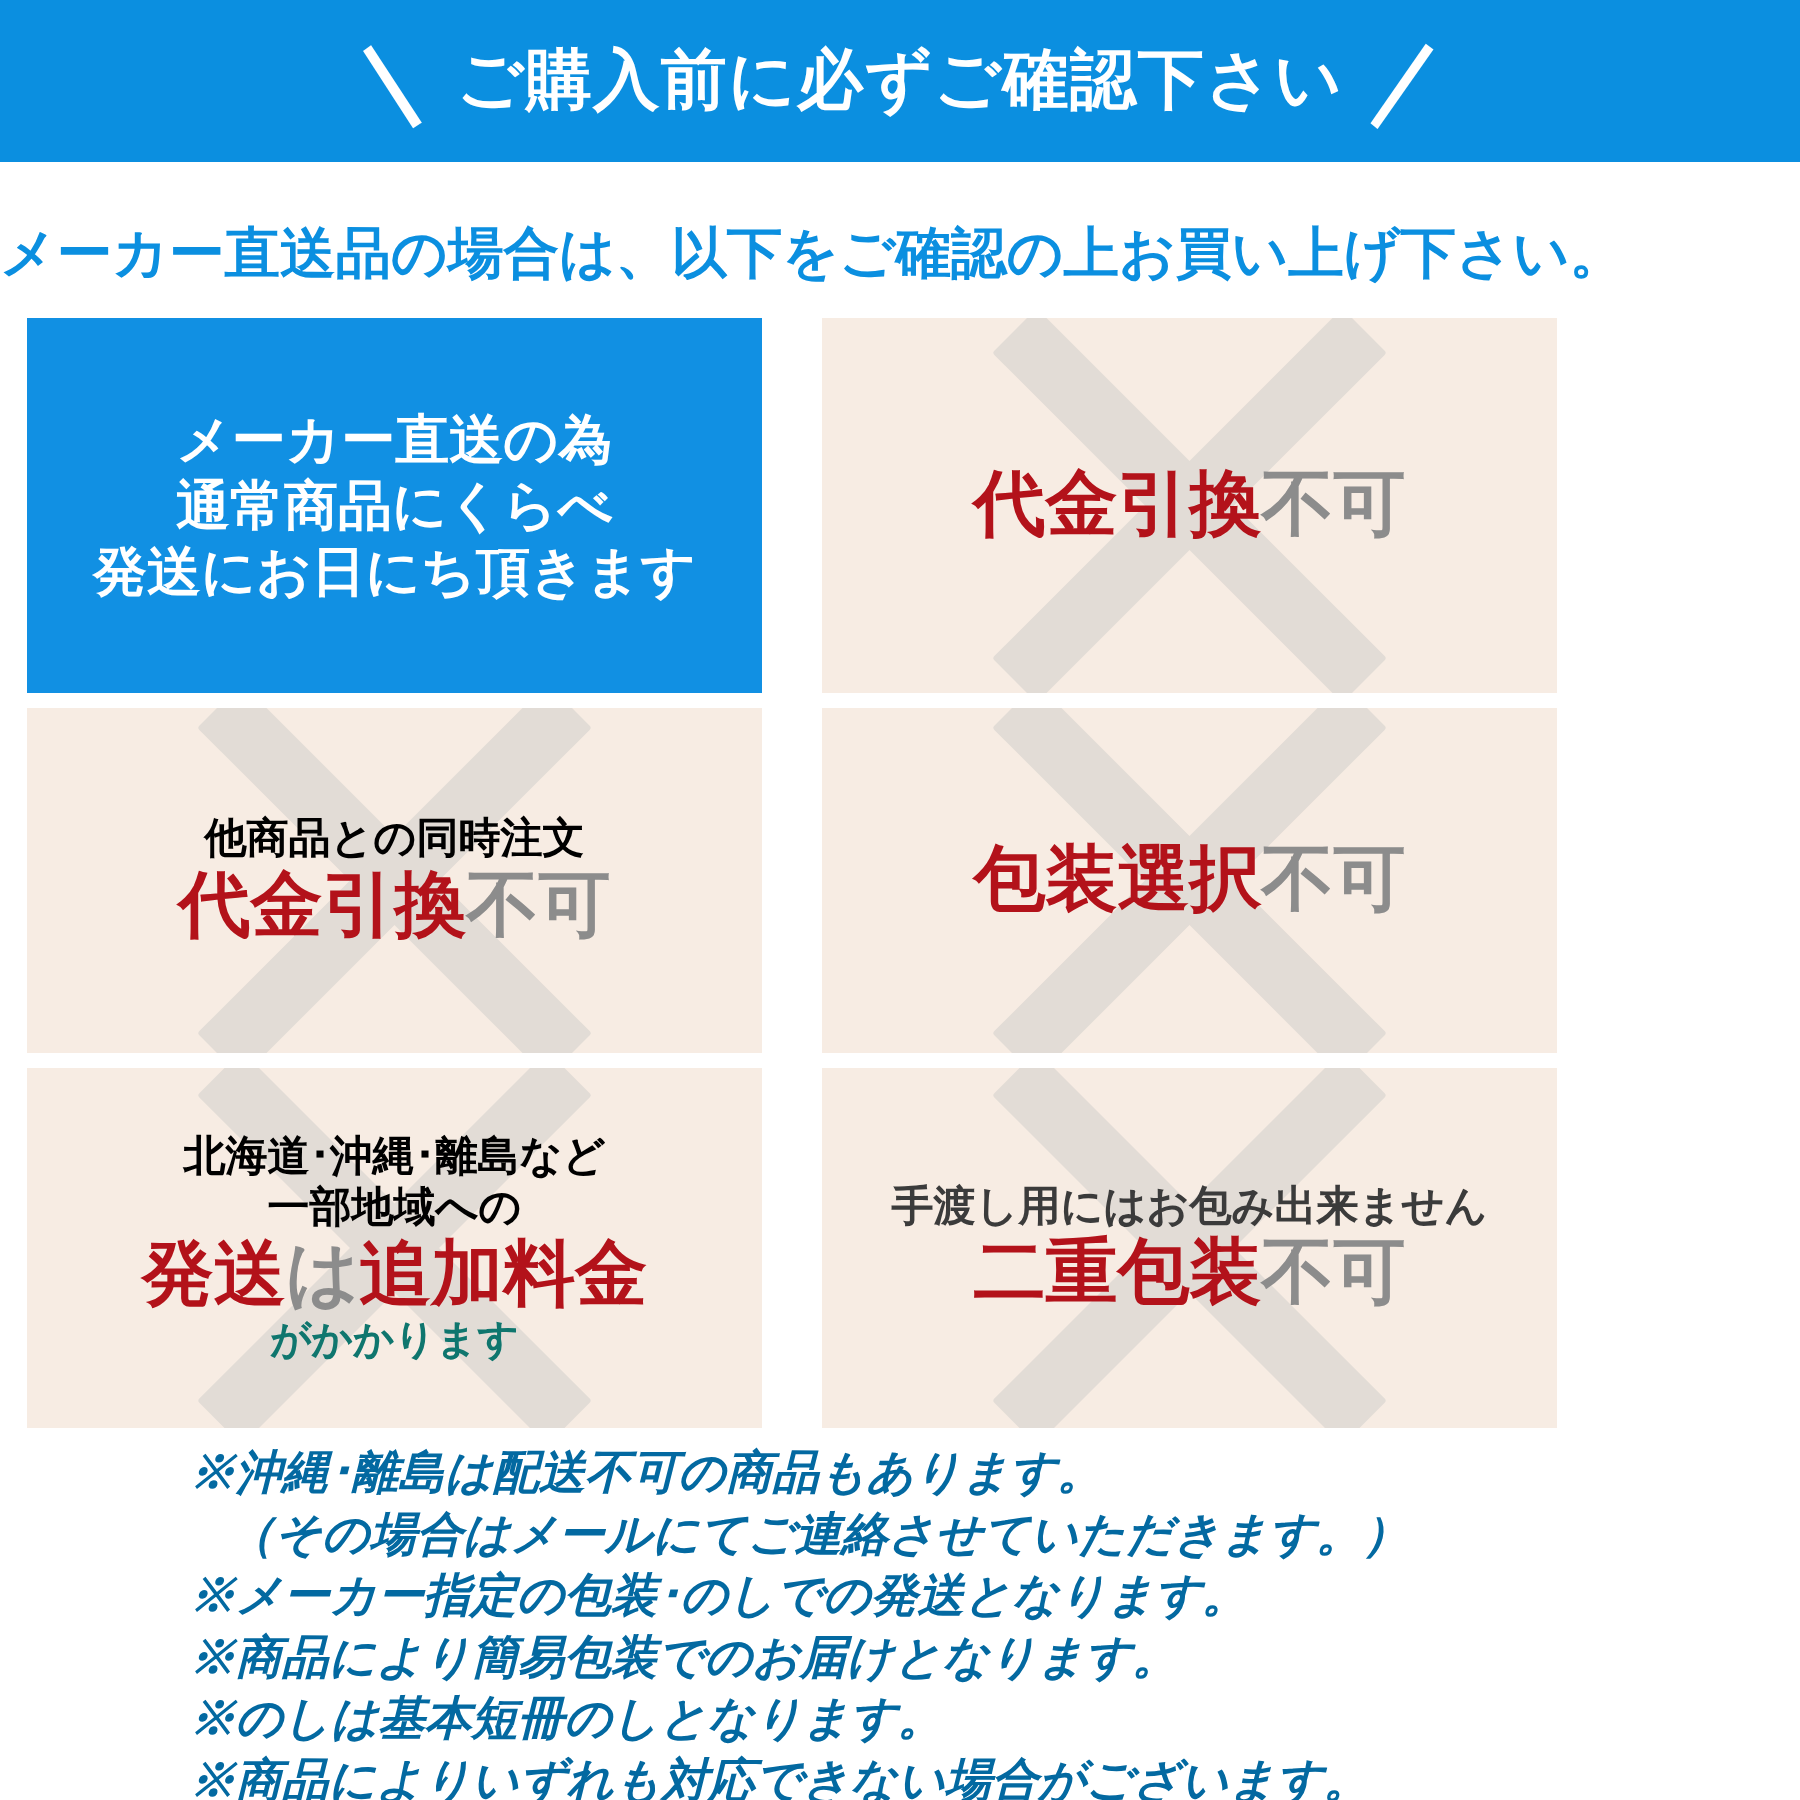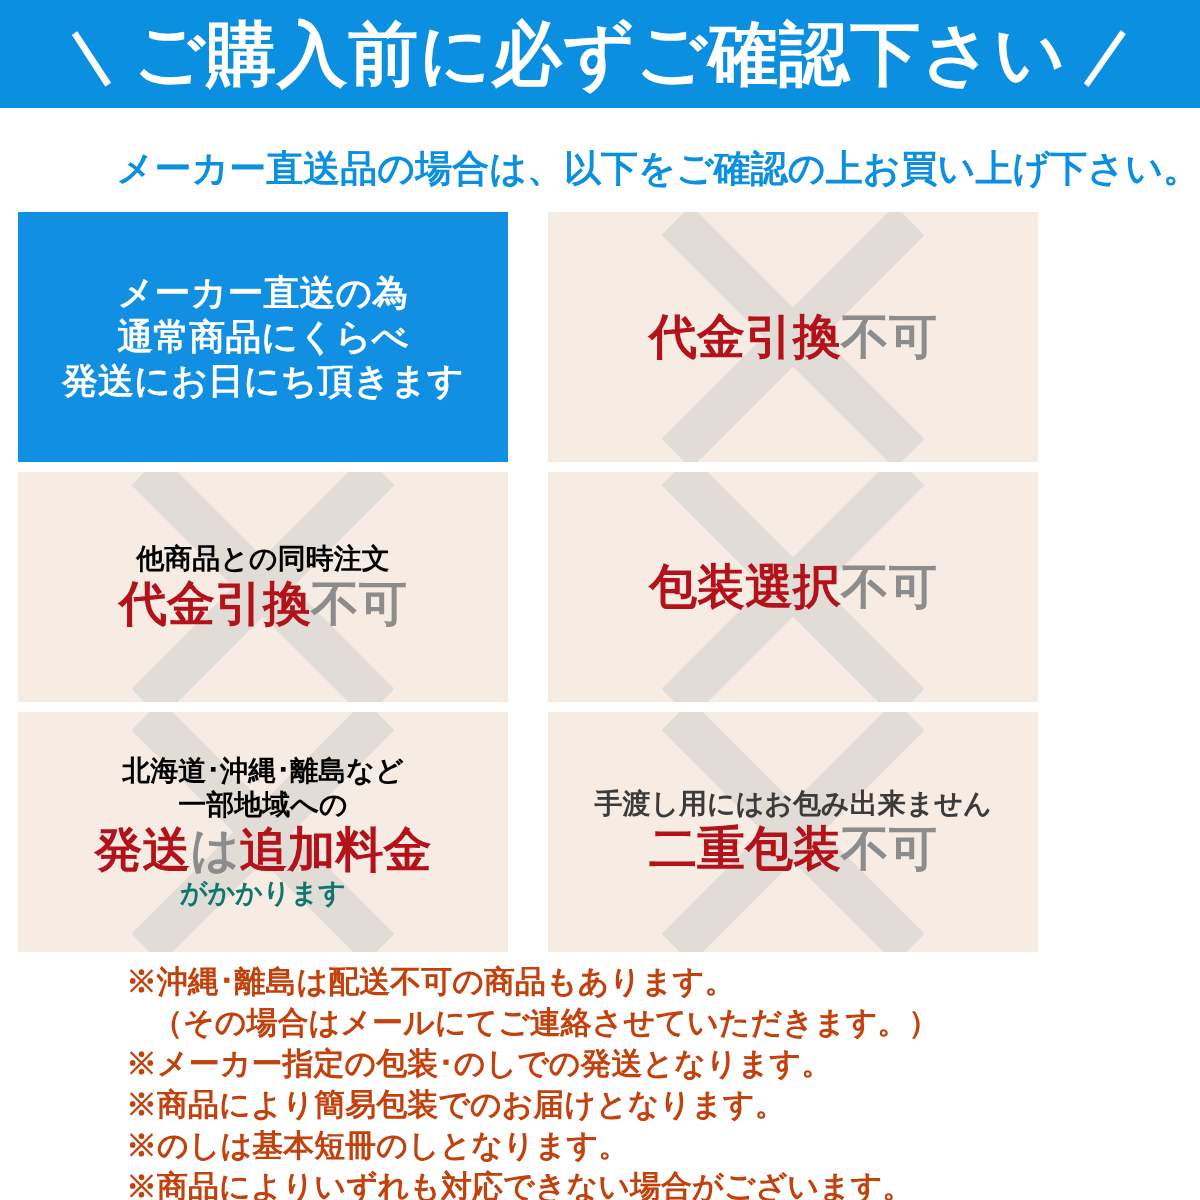--- a/index.html
+++ b/index.html
@@ -19,40 +19,40 @@
     position: relative;
     width: 1200px;
     height: 108px;
     background: #0b8fe0;
     display: flex;
     align-items: center;
     justify-content: center;
   }
   .banner-title {
     color: #ffffff;
-    font-size: 70px;
+    font-size: 44px;
     font-weight: bold;
     letter-spacing: 1px;
     line-height: 1;
     white-space: nowrap;
     text-align: right;
   }
   .slash {
     color: #ffffff;
     font-size: 62px;
     font-weight: bold;
     line-height: 1;
     display: inline-block;
   }
   .slash-left { transform: skewX(-12deg); margin-right: 10px; }
   .slash-right { transform: skewX(12deg); margin-left: 10px; }
 
   
   .lead {
-    text-align: right;
+    text-align: left;
     color: #0b8fe0;
     font-size: 37px;
     font-weight: bold;
     margin-top: 36px;
     letter-spacing: 0px;
     white-space: nowrap;
   }
 
   
   .grid {
@@ -136,25 +136,26 @@
   }
 
   
   .notes {
     width: 1020px;
     margin: 10px auto 0 auto;
     padding-left: 36px;
     box-sizing: border-box;
   }
   .note {
-    color: #c2410c;
+    color: #0369a1;
     font-size: 31px;
     font-weight: bold;
     line-height: 1.32;
     white-space: nowrap;
+    font-style: italic;
   }
   .note.indent { padding-left: 26px; }
 </style>
 </head>
 <body>
 
 <div class="banner">
   <span class="slash slash-left">＼</span>
   <span class="banner-title">ご購入前に必ずご確認下さい</span>
   <span class="slash slash-right">／</span>

